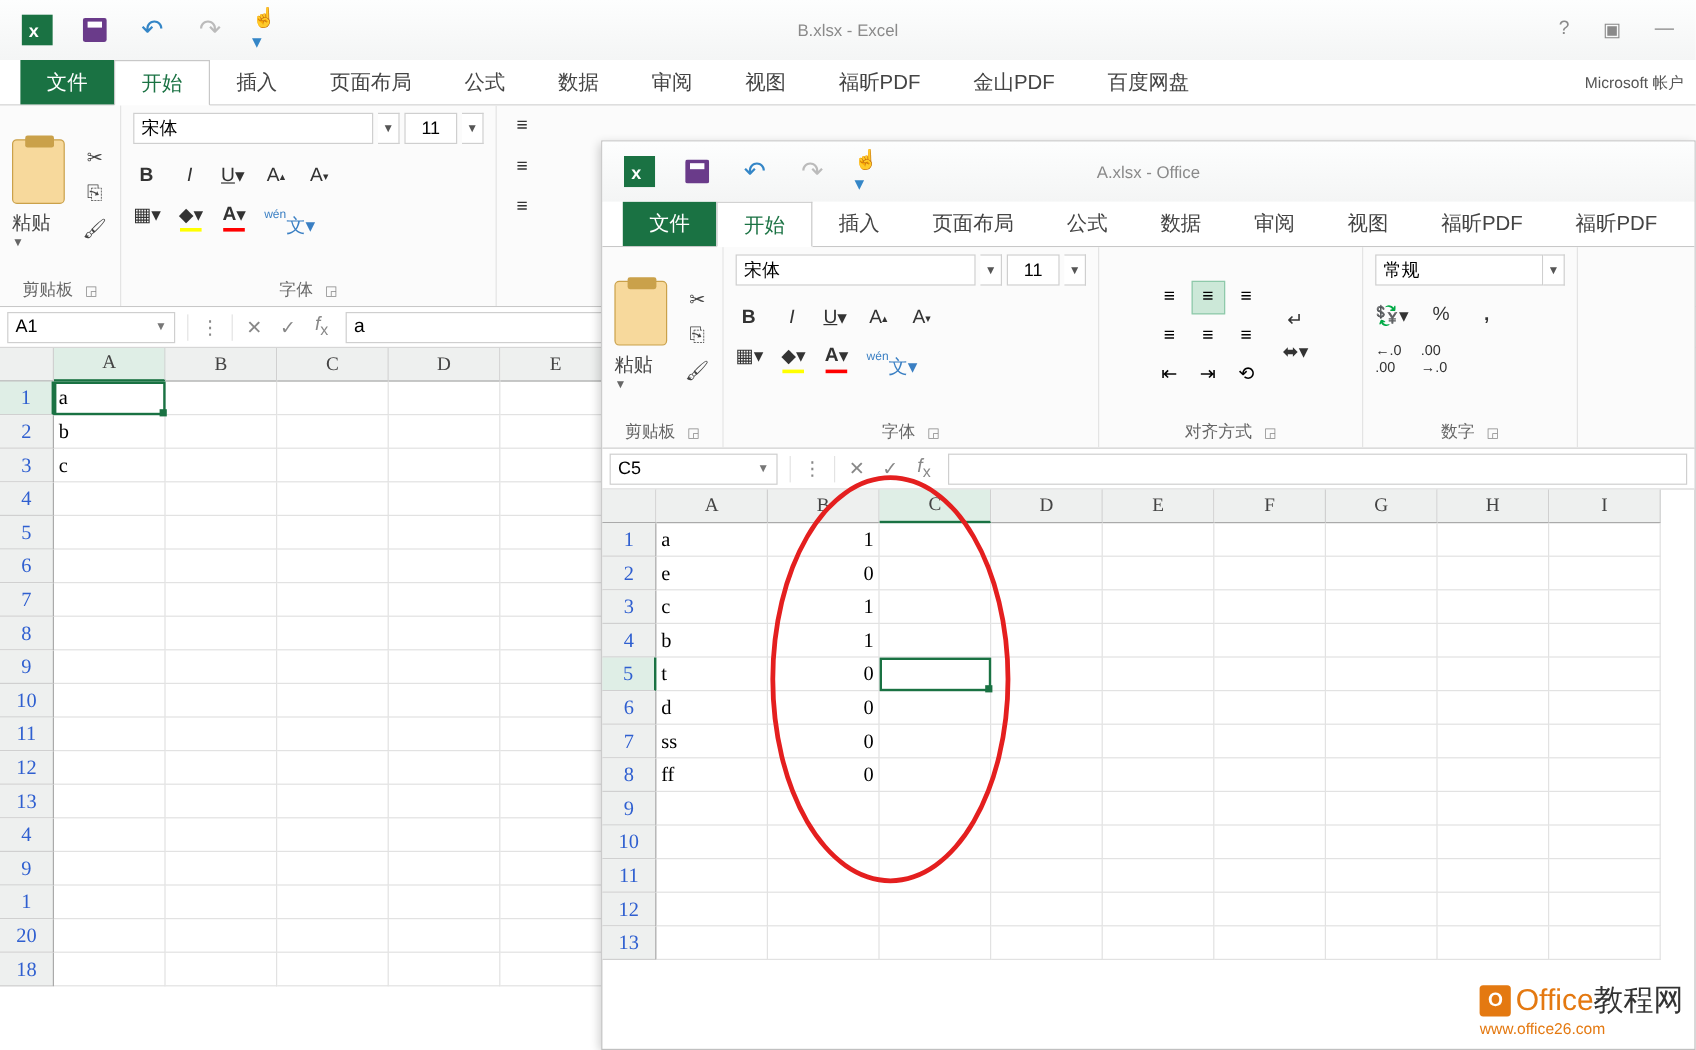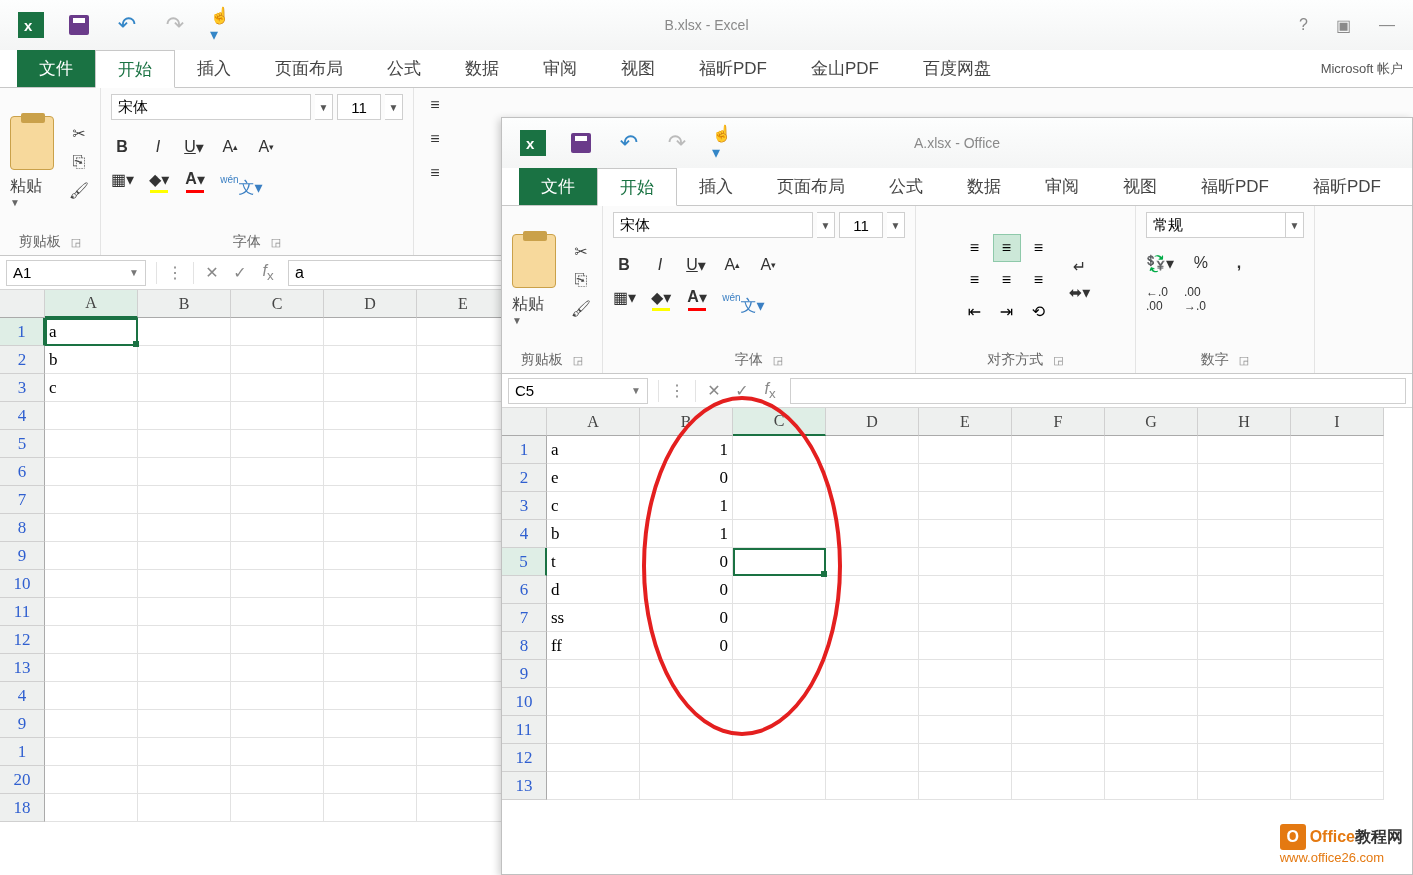--- a/index.html
+++ b/index.html
@@ -78,21 +78,21 @@
 .sel-box { position:absolute; border:2px solid #1a7243; pointer-events:none; }
 .sel-box .handle { position:absolute; right:-3px; bottom:-3px; width:6px; height:6px; background:#1a7243; }
 
 
 .anno { position:absolute; border:4px solid #e41f1f; border-radius:50%; pointer-events:none; }
 
 
 .wm { position:absolute; right:10px; bottom:10px; text-align:left; }
 .wm-top { display:flex; align-items:center; gap:4px; }
 .wm-o { width:26px; height:26px; background:#e47911; border-radius:3px; color:#fff; display:flex; align-items:center; justify-content:center; font-weight:bold; }
-.wm-t1 { font-size:16px; font-weight:bold; }
+.wm-t1 { font-size:25px; font-weight:normal; }
 .wm-t1 .o1{color:#e47911}.wm-t1 .o3{color:#333}
 .wm-url { color:#e47911; font-size:13px; }
 
 svg { display:block; }
 </style>
 </head>
 <body>
 
 <div class="window back">
   <div class="titlebar">

